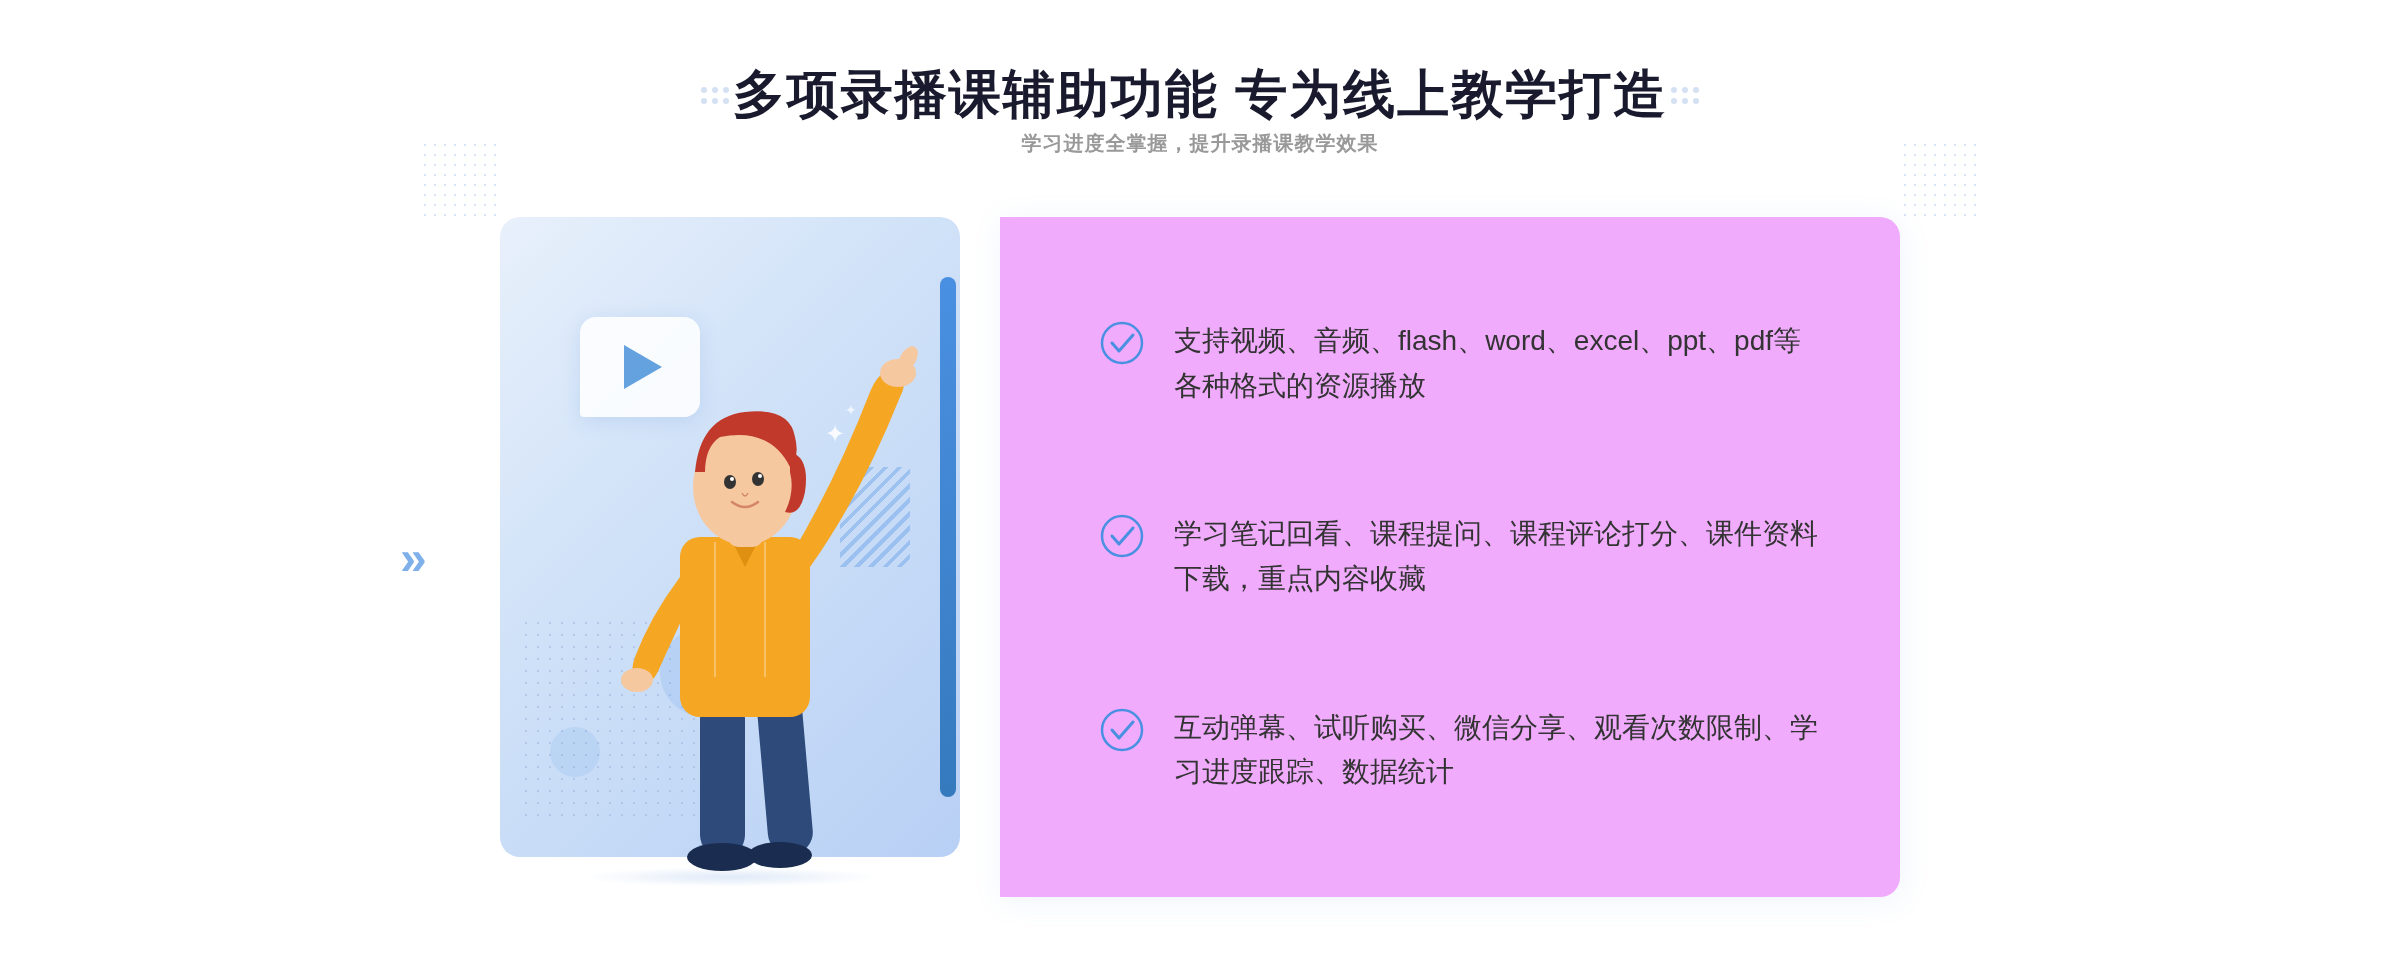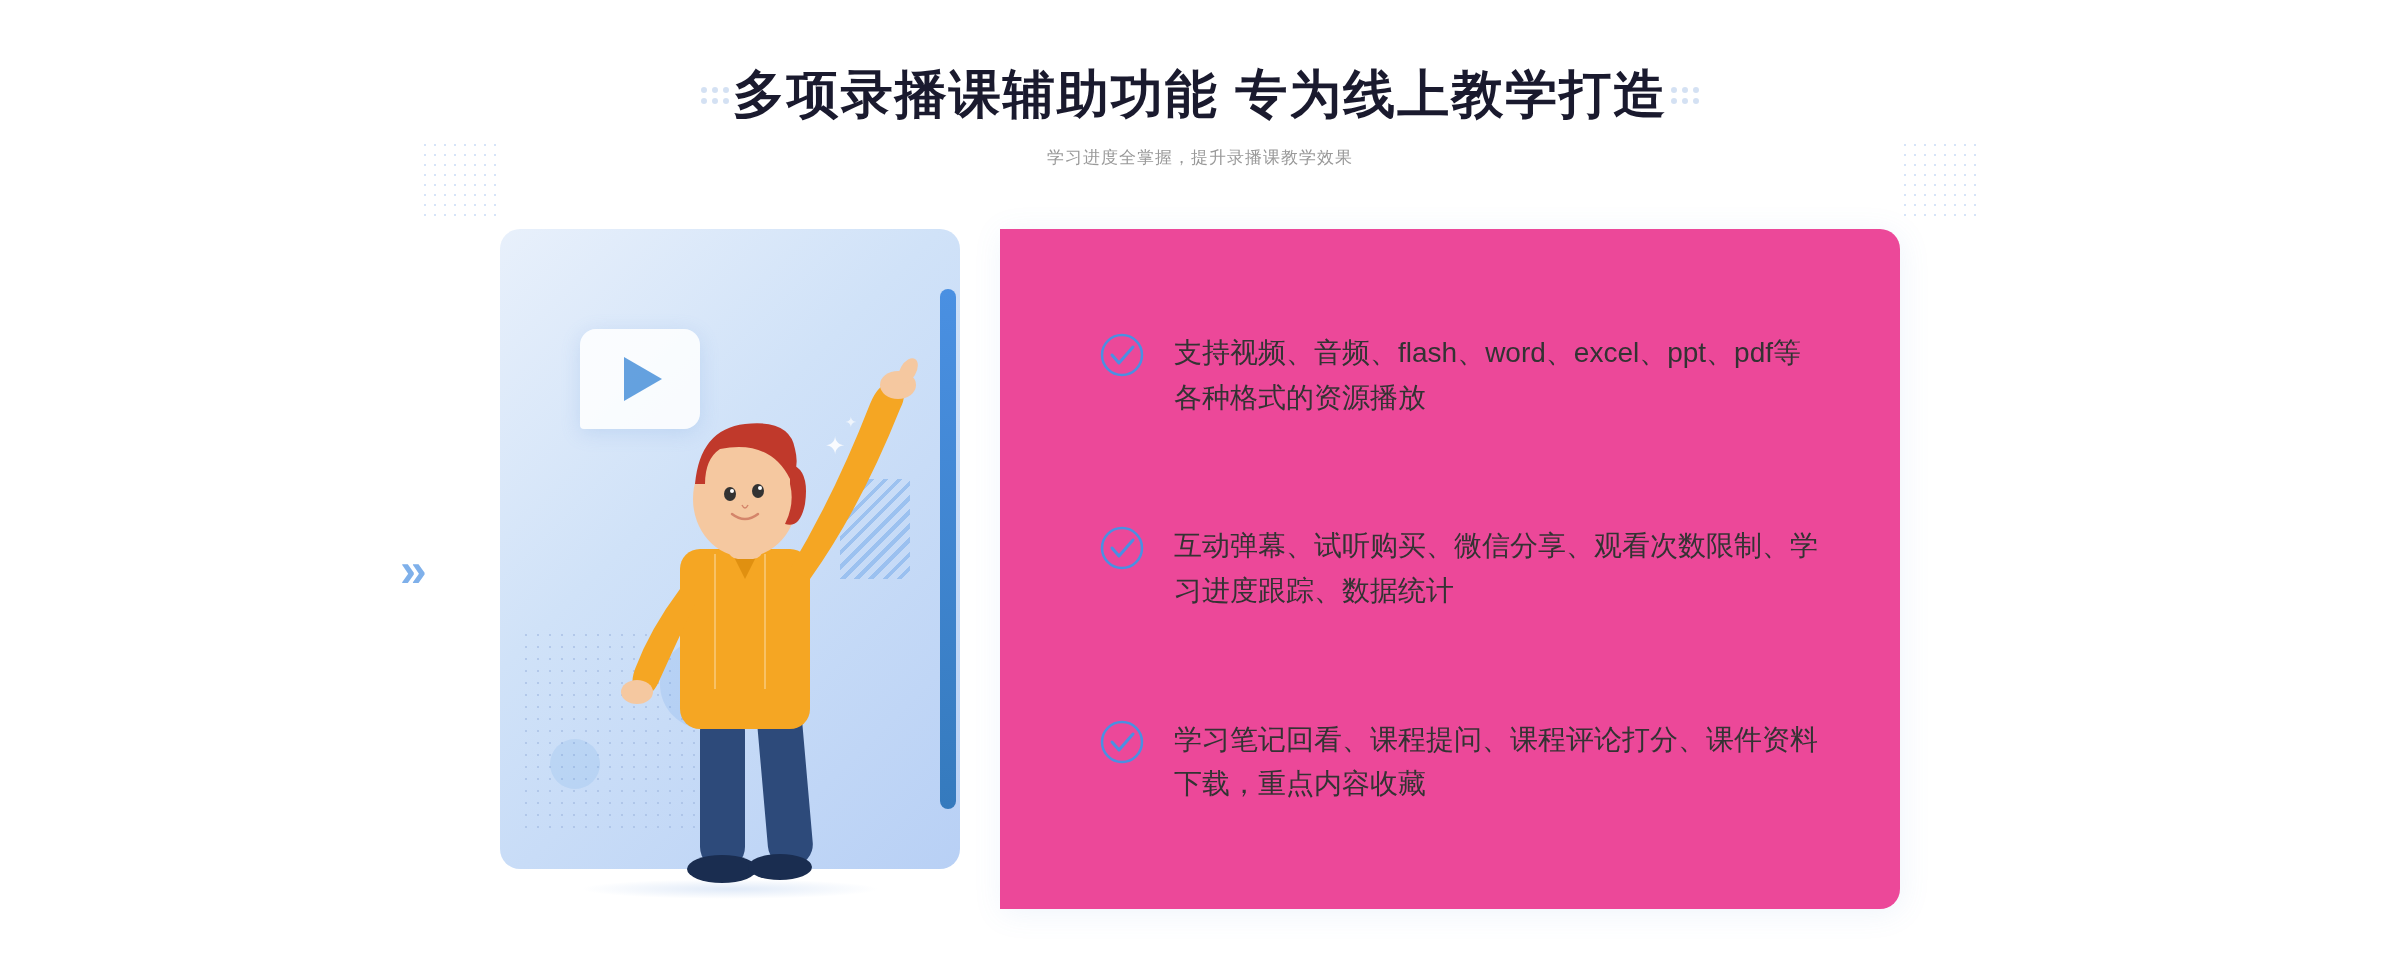--- a/index.html
+++ b/index.html
@@ -82,24 +82,23 @@
     }
 
     .main-title {
       font-size: 52px;
       font-weight: 600;
       color: #1a1a2e;
       letter-spacing: 2px;
     }
 
     .subtitle {
-      font-size: 17px;
+      font-size: 20px;
       color: #999999;
-      margin-top: 16px;
-      font-weight: 400;
+      font-weight: 700;
       letter-spacing: 1px;
     }
 
     
     .content-area {
       display: flex;
       width: 1400px;
       gap: 0;
       position: relative;
     }
@@ -168,21 +167,21 @@
       width: 16px;
       height: 520px;
       background: linear-gradient(180deg, #4a90e2 0%, #357abd 100%);
       border-radius: 8px;
       z-index: 3;
     }
 
     
     .right-panel {
       flex: 1;
-      background: #ec4899;
+      background: #f0abfc;
       border-radius: 0 20px 20px 0;
       padding: 50px 80px 50px 100px;
       margin-left: -20px;
       display: flex;
       flex-direction: column;
       justify-content: space-around;
       min-height: 640px;
       box-shadow: 2px 4px 30px rgba(100, 150, 220, 0.1);
     }
 
@@ -416,28 +415,28 @@
       </div>
 
 
       <div class="feature-item">
         <div class="check-icon">
           <svg viewBox="0 0 44 44" xmlns="http://www.w3.org/2000/svg">
             <circle cx="22" cy="22" r="20" fill="none" stroke="#4a90e2" stroke-width="2.5"></circle>
             <polyline points="12,22 19,30 33,14" fill="none" stroke="#4a90e2" stroke-width="3" stroke-linecap="round" stroke-linejoin="round"></polyline>
           </svg>
         </div>
-        <span class="feature-text">互动弹幕、试听购买、微信分享、观看次数限制、学习进度跟踪、数据统计</span>
+        <span class="feature-text">学习笔记回看、课程提问、课程评论打分、课件资料下载，重点内容收藏</span>
       </div>
 
       <div class="feature-item">
         <div class="check-icon">
           <svg viewBox="0 0 44 44" xmlns="http://www.w3.org/2000/svg">
             <circle cx="22" cy="22" r="20" fill="none" stroke="#4a90e2" stroke-width="2.5"></circle>
             <polyline points="12,22 19,30 33,14" fill="none" stroke="#4a90e2" stroke-width="3" stroke-linecap="round" stroke-linejoin="round"></polyline>
           </svg>
         </div>
-        <span class="feature-text">学习笔记回看、课程提问、课程评论打分、课件资料下载，重点内容收藏</span>
+        <span class="feature-text">互动弹幕、试听购买、微信分享、观看次数限制、学习进度跟踪、数据统计</span>
       </div>
 
     </div>
   </div>
 </div>
 
 </body></html>

